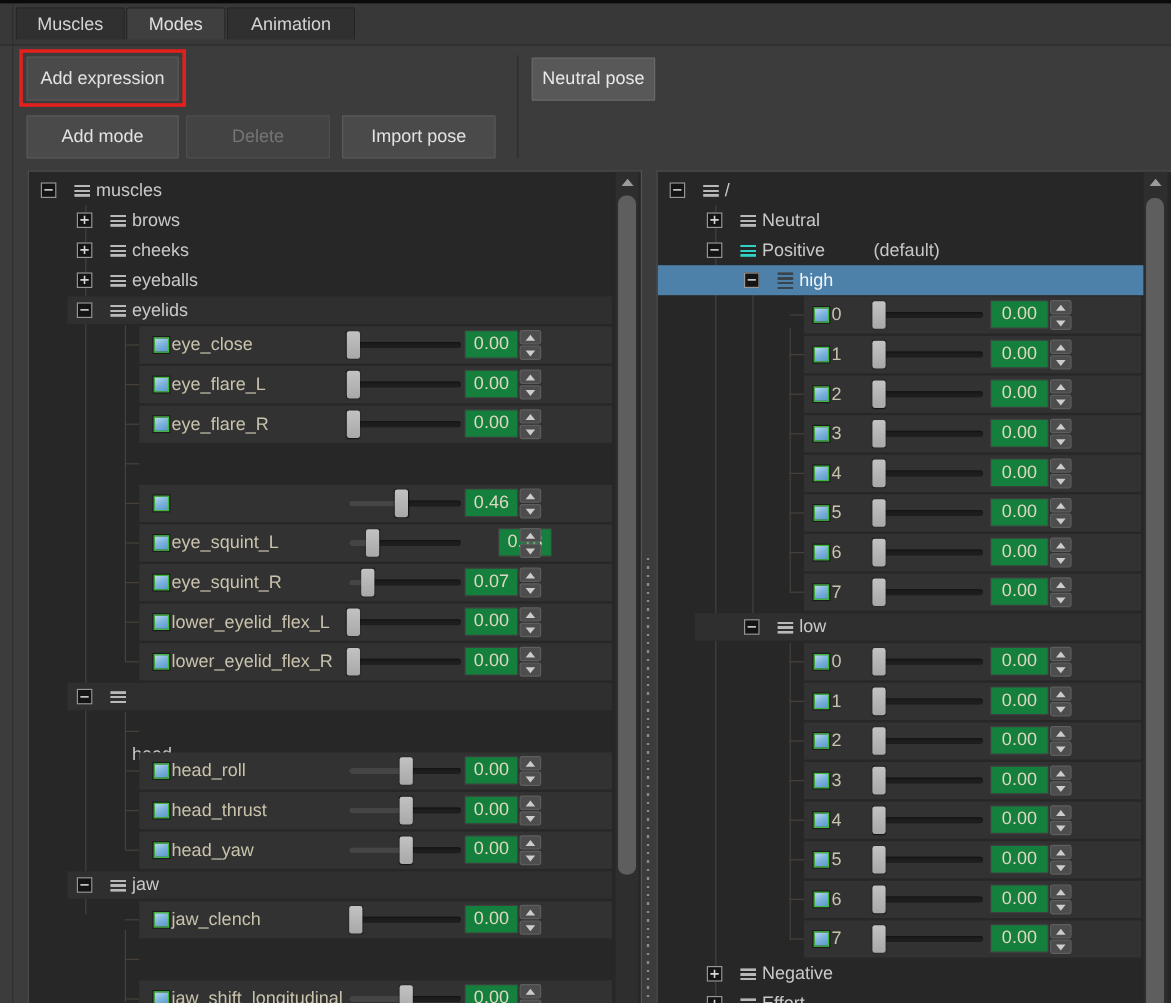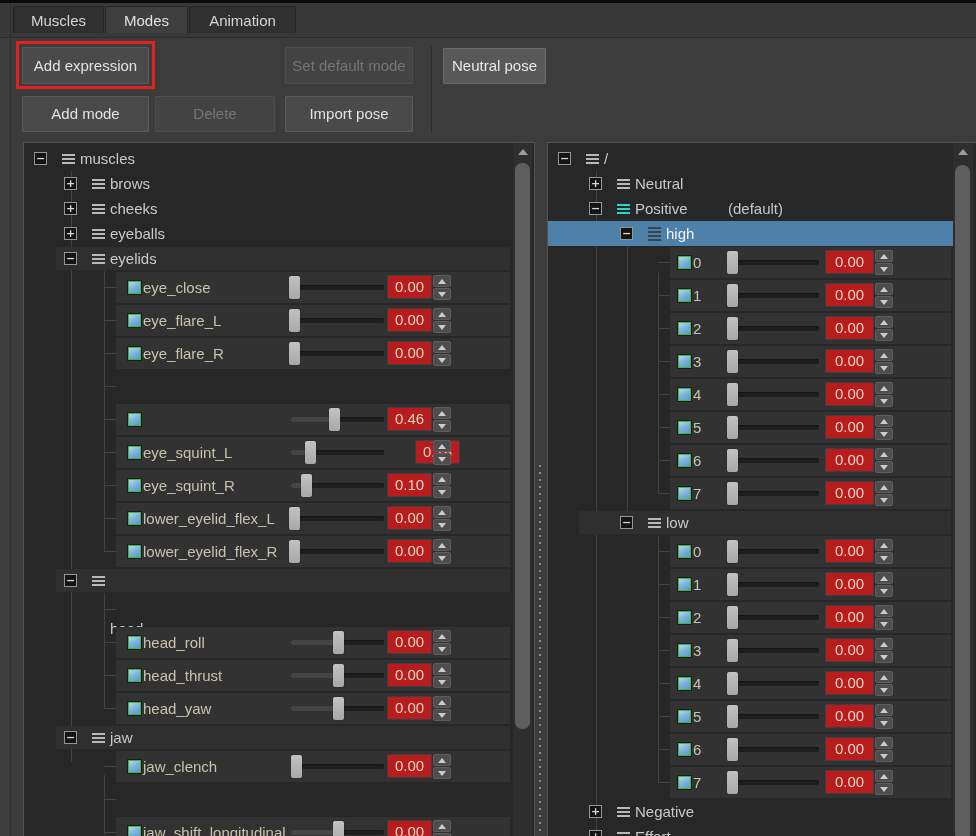--- a/index.html
+++ b/index.html
@@ -47,21 +47,21 @@
   .cb{position:absolute;width:13px;height:13px;box-sizing:border-box;border:1px solid #3fb73c;
       background:linear-gradient(150deg,#b7d9ee 0%,#7cb2dc 50%,#5a98cb 100%);box-shadow:0 0 0 1px #1c1c1c;}
 
   .slider{position:absolute;top:0;height:31px;}
   .strack{position:absolute;left:0;top:13px;width:100%;height:5px;background:#1e1e1e;border-radius:2px;
           box-shadow:inset 0 1px 1px #141414;}
   .sfill{position:absolute;left:0;top:13px;height:5px;background:#454545;border-radius:2px;}
   .shandle{position:absolute;top:4px;width:11px;height:23px;background:linear-gradient(180deg,#c2c2c2,#a8a8a8);
            border-radius:2px;box-shadow:0 0 1px #111;}
 
-  .field{position:absolute;top:3px;height:24px;box-sizing:border-box;background:#b91c1c;border:1px solid #3f3f3f;
+  .field{position:absolute;top:3px;height:24px;box-sizing:border-box;background:#15803d;border:1px solid #3f3f3f;
          color:#ded8c4;font-size:15px;text-align:center;line-height:22px;border-radius:1px;}
   .spin-btn{position:absolute;width:18px;height:12px;background:#4d4d4d;border:1px solid #5e5e5e;
             box-sizing:border-box;border-radius:2px;}
   .spin-btn::after{content:"";position:absolute;left:4px;border-left:4px solid transparent;border-right:4px solid transparent;}
   .spin-up::after{top:3px;border-bottom:5px solid #cccccc;}
   .spin-down::after{top:3px;border-top:5px solid #cccccc;}
 
   .sbar{position:absolute;top:0;height:100%;background:#2e2e2e;}
   .sarrow{position:absolute;top:0;width:100%;height:18px;}
   .sarrow::after{content:"";position:absolute;left:50%;top:6px;margin-left:-5px;
@@ -77,21 +77,20 @@
 <div id="canvas">
   <div class="abs" id="topline"></div>
   <div class="abs" id="tabbar"></div>
   <div class="abs" id="leftedge"></div>
 
   <div class="tab" style="left:13px;width:91px;">Muscles</div>
   <div class="tab selected" style="left:105px;width:83px;">Modes</div>
   <div class="tab" style="left:189px;width:107px;">Animation</div>
 
   <div class="btn" style="left:22px;top:47px;width:127px;height:37px;line-height:35px;">Add expression</div>
-  <div class="btn disabled" style="left:285px;top:47px;width:128px;height:37px;line-height:35px;">Set default mode</div>
   <div class="btn light" style="left:443px;top:48px;width:103px;height:36px;line-height:34px;">Neutral pose</div>
 
   <div class="btn" style="left:22px;top:96px;width:127px;height:36px;line-height:34px;">Add mode</div>
   <div class="btn disabled" style="left:155px;top:96px;width:120px;height:36px;line-height:34px;">Delete</div>
   <div class="btn" style="left:285px;top:96px;width:128px;height:36px;line-height:34px;">Import pose</div>
 
   <div class="abs" id="annotation" style="left:16px;top:41px;width:139px;height:48px;box-sizing:border-box;"></div>
   <div class="abs" id="toolsep"></div>
 
   <div class="panel" id="left-panel">
@@ -206,21 +205,21 @@
       <div class="trow" style="top: 326px; height: 33px;">
         <div class="stub" style="left: 80px; width: 12px; top: 16px;"></div>
         <div class="blk" style="left: 92px; width: 394px;">
           <div class="cb" style="left: 12px; top: 9px;"></div>
           <div class="ilabel" style="left: 27px;">eye_squint_R</div>
           <div class="slider" style="left: 175px; width: 93px;">
             <div class="strack"></div>
             <div class="sfill" style="width: 16%;"></div>
             <div class="shandle" style="left: calc(16% - 5px);"></div>
           </div>
-          <div class="field" style="left: 271px; width: 45px;">0.10</div>
+          <div class="field" style="left: 271px; width: 45px;">0.07</div>
           <div class="spin-btn spin-up" style="left: 317px; top: 3px;"></div>
           <div class="spin-btn spin-down" style="left: 317px; top: 16px;"></div>
         </div>
       </div>
       <div class="trow" style="top: 359px; height: 33px;">
         <div class="stub" style="left: 80px; width: 12px; top: 16px;"></div>
         <div class="blk" style="left: 92px; width: 394px;">
           <div class="cb" style="left: 12px; top: 9px;"></div>
           <div class="ilabel" style="left: 27px;">lower_eyelid_flex_L</div>
           <div class="slider" style="left: 175px; width: 93px;">

